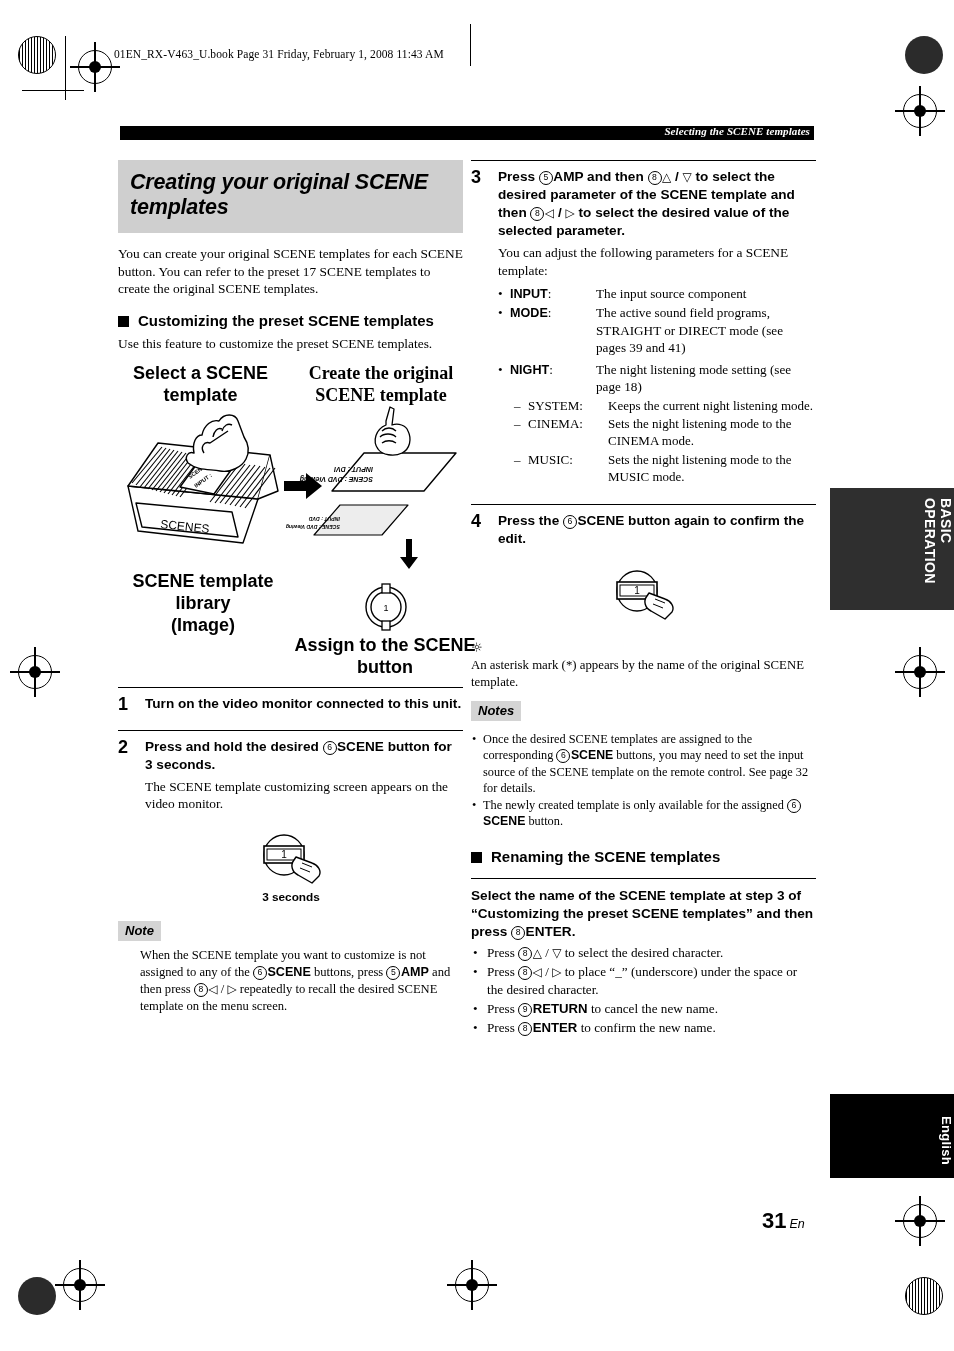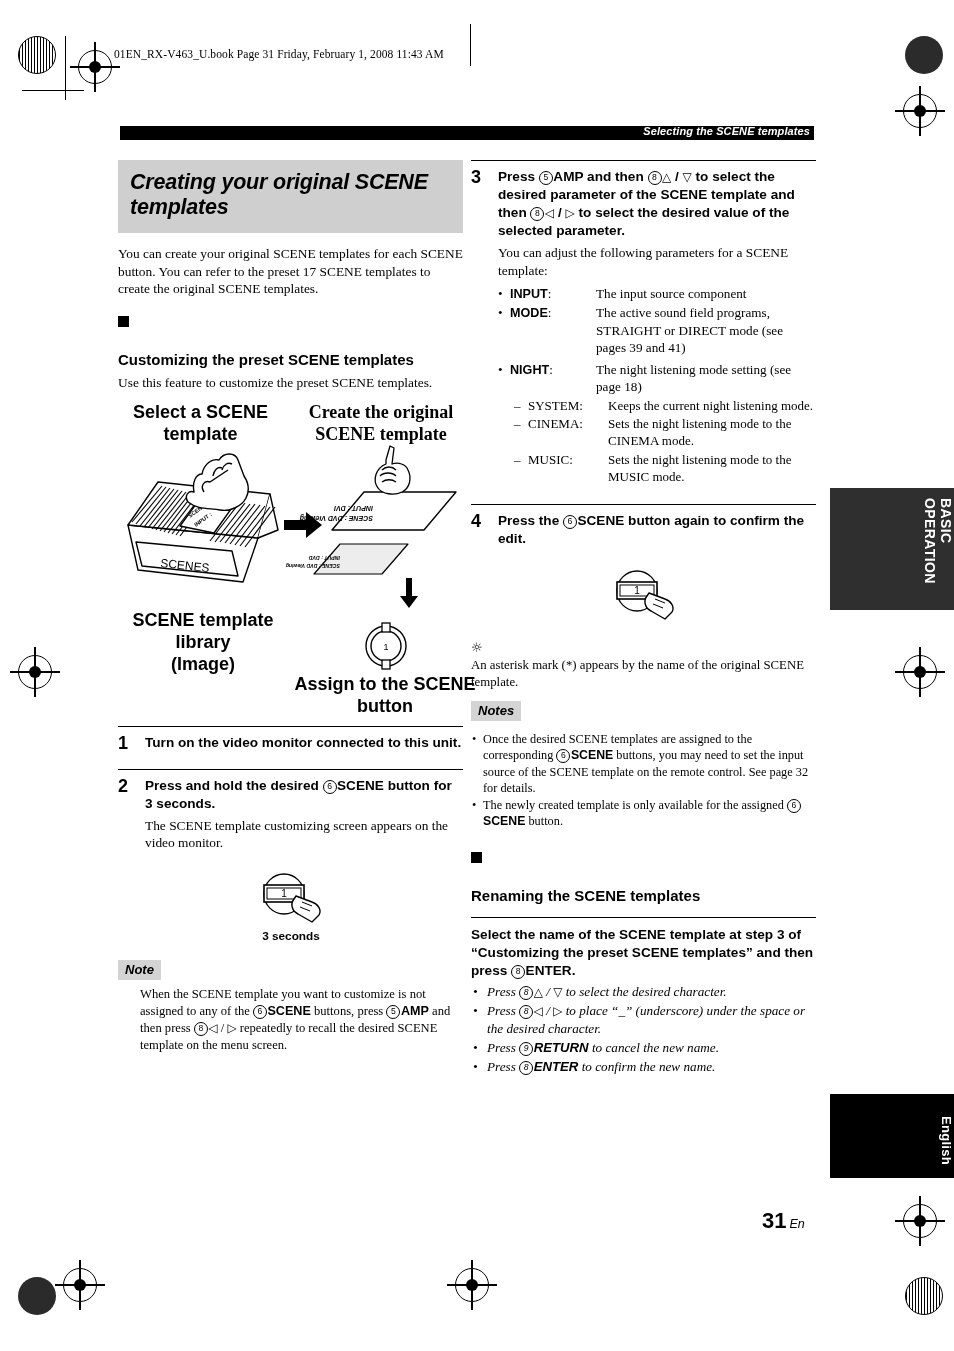--- a/index.html
+++ b/index.html
@@ -79,21 +79,21 @@
     top: 126px;
     width: 694px;
     height: 14px;
     background: #000;
   }
   .runhead .label {
     position: absolute;
     right: 4px;
     top: -1px;
     color: #fff;
-    font-family: Liberation Sans, sans-serif;
+    font-family: Liberation Serif, serif;
     font-weight: bold;
     font-style: italic;
     font-size: 11px;
     letter-spacing: 0.1px;
   }
 
   
   .col {
     position: absolute;
     top: 160px;
@@ -117,27 +117,26 @@
   p.body {
     font-family: "Liberation Serif", serif;
     font-size: 13.4px;
     line-height: 1.33;
     margin: 0 0 10px 0;
     text-align: left;
   }
   .sect-head {
     display: flex;
     align-items: flex-start;
-    gap: 24px;
+    gap: 9px;
     font-family: "Liberation Sans", sans-serif;
     font-weight: bold;
     font-size: 15px;
     line-height: 1.25;
     margin: 14px 0 4px 0;
-    flex-direction: column;
   }
   .sq {
     display: inline-block;
     width: 11px; height: 11px;
     background: #000;
     flex: 0 0 11px;
     margin-top: 4px;
   }
 
   
@@ -276,21 +275,20 @@
     padding: 0;
     list-style: none;
     font-family: "Liberation Serif", serif;
     font-size: 13.2px;
     line-height: 1.35;
   }
   ul.rename-items > li {
     position: relative;
     padding-left: 16px;
     margin-bottom: 1px;
-    font-style: italic;
   }
   ul.rename-items > li::before {
     content: "\2022";
     position: absolute; left: 2px; top: 0;
   }
 
   
   .tip {
     font-family: "DejaVu Sans", sans-serif;
     font-size: 13px;

